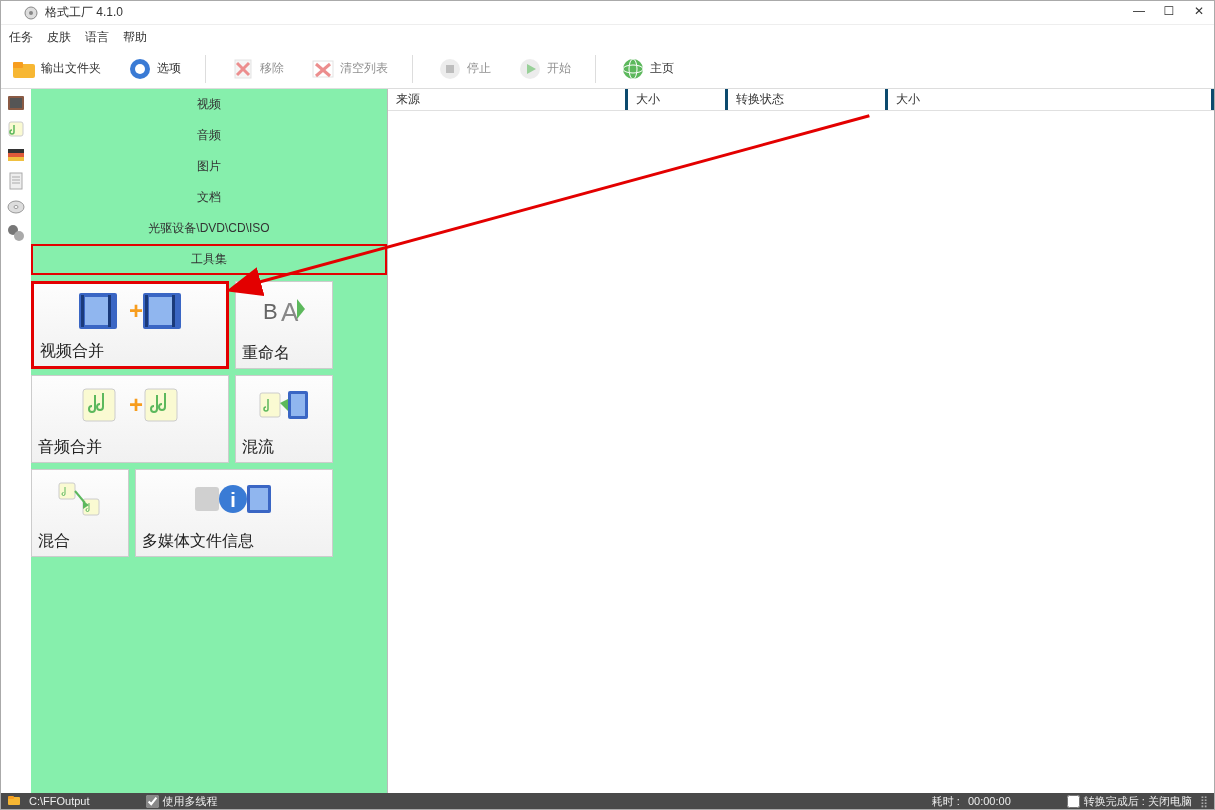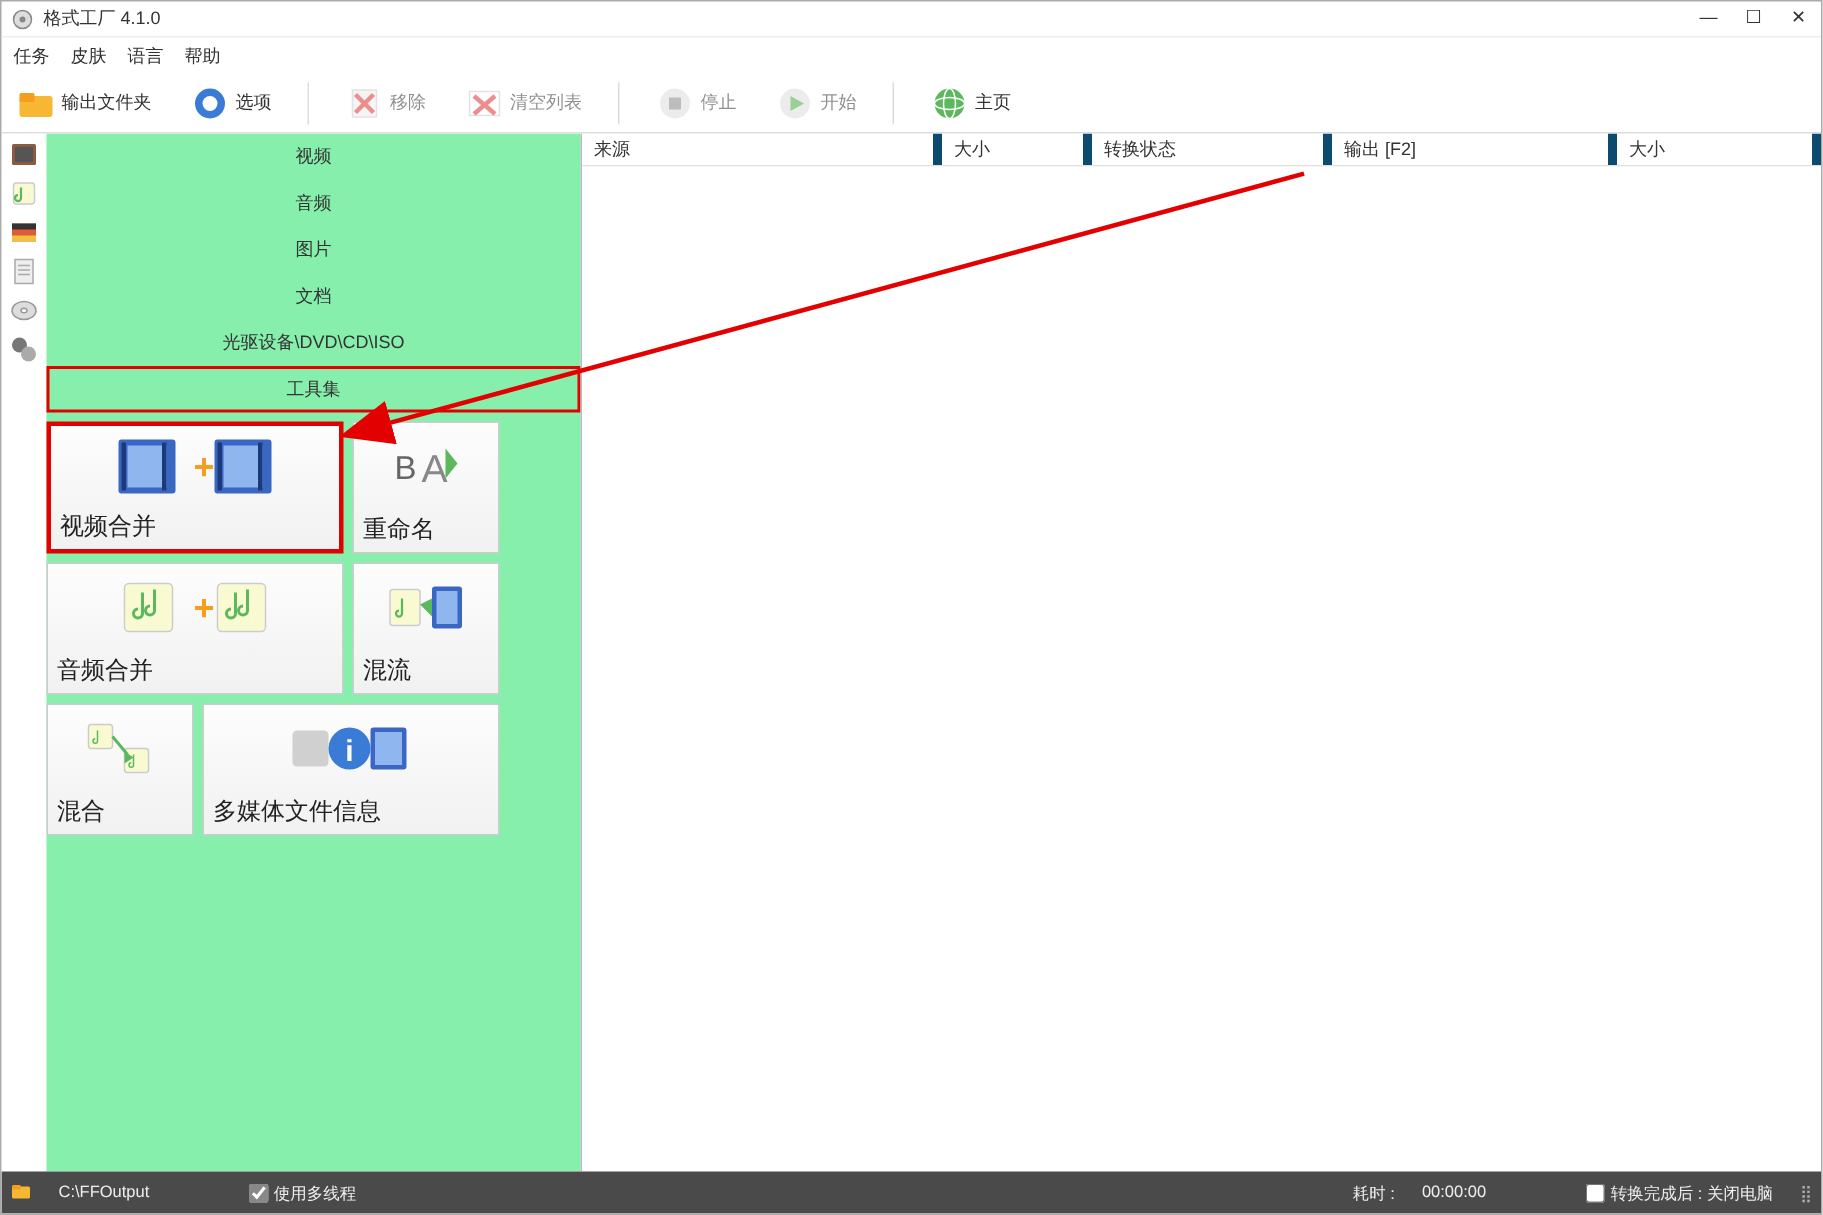--- a/index.html
+++ b/index.html
@@ -1,19 +1,19 @@
 <!DOCTYPE html>
 <html><head>
 <meta charset="utf-8">
 <style>
 * { margin: 0; padding: 0; box-sizing: border-box; font-family: "Microsoft YaHei", Arial, sans-serif; }
 body { width: 1215px; height: 810px; background: #fff; border: 1px solid #aaa; display: flex; flex-direction: column; overflow: hidden; position: relative; }
 
 
-.titlebar { height: 24px; display: flex; align-items: center; padding: 0 6px; font-size: 12px; color: #333; border-bottom: 1px solid #eee; position: relative; }
+.titlebar { height: 24px; display: flex; align-items: center; padding: 0 22px; font-size: 12px; color: #333; border-bottom: 1px solid #eee; position: relative; }
 .titlebar .icon { width: 16px; height: 16px; margin-right: 6px; }
 .window-controls { position: absolute; right: 0; top: 0; display: flex; }
 .window-controls span { width: 30px; height: 20px; display: flex; align-items: center; justify-content: center; font-size: 12px; cursor: default; }
 
 
 .menubar { height: 24px; display: flex; align-items: center; padding: 0 8px; gap: 14px; font-size: 12px; color: #333; }
 .menubar span { cursor: default; }
 
 
 .toolbar { height: 40px; display: flex; align-items: center; padding: 0 4px; gap: 14px; border-bottom: 1px solid #ddd; }
@@ -40,25 +40,25 @@
 .tool-card { border: 1px solid #ccc; background: linear-gradient(#fdfdfd,#f1f1f1); display: flex; flex-direction: column; justify-content: flex-end; position: relative; cursor: default; }
 .tool-card.small { width: 98px; height: 88px; }
 .tool-card.wide { width: 198px; height: 88px; }
 .tool-card .card-icon { flex:1; display:flex; align-items:center; justify-content:center; }
 .tool-card .card-label { font-size: 16px; padding: 4px 6px; color: #222; text-align: left; }
 .tool-card.highlighted { border: 3px solid #e30000; }
 
 
 .right-panel { flex: 1; border-left: 1px solid #bbb; display: flex; flex-direction: column; }
 .table-header { height: 22px; display: flex; border-bottom: 1px solid #e0e0e0; font-size: 12px; color: #333; }
-.table-header > div { border-right: 6px solid #0c4a6e; padding: 3px 8px; display:flex; align-items:center; }
+.table-header > div { border-right: 3px solid #0c4a6e; padding: 3px 8px; display:flex; align-items:center; }
 .table-body { flex: 1; background: #fff; }
 
 
-.statusbar { height: 28px; background: #4a4a4a; color: #eee; font-size: 11px; display: flex; align-items: center; padding: 0 6px; gap: 18px; }
+.statusbar { height: 16px; background: #4a4a4a; color: #eee; font-size: 11px; display: flex; align-items: center; padding: 0 6px; gap: 8px; }
 .statusbar .spacer { flex: 1; }
 .chk { display:flex; align-items:center; gap:4px;margin-left:48px; }
 .chk input { accent-color: #888; }
 
 
 .annotation { position: absolute; left: 0; top: 0; width: 100%; height: 100%; pointer-events: none; z-index: 50; }
 
 </style>
 </head>
 <body>
@@ -291,21 +291,20 @@
         <div class="card-label">多媒体文件信息</div>
       </div>
     </div>
   </div>
 
   <div class="right-panel">
     <div class="table-header">
       <div style="width:240px">来源</div>
       <div style="width:100px">大小</div>
       <div style="width:160px">转换状态</div>
-      <div style="width:190px">输出 [F2]</div>
       <div style="flex:1">大小</div>
     </div>
     <div class="table-body"></div>
   </div>
 </div>
 
 <div class="statusbar">
   <span><svg width="14" height="14" viewBox="0 0 14 14">
         <rect x="1" y="4" width="12" height="8" rx="1" fill="#f7b733"></rect>
         <rect x="1" y="3" width="6" height="3" rx="1" fill="#f79d1e"></rect>

